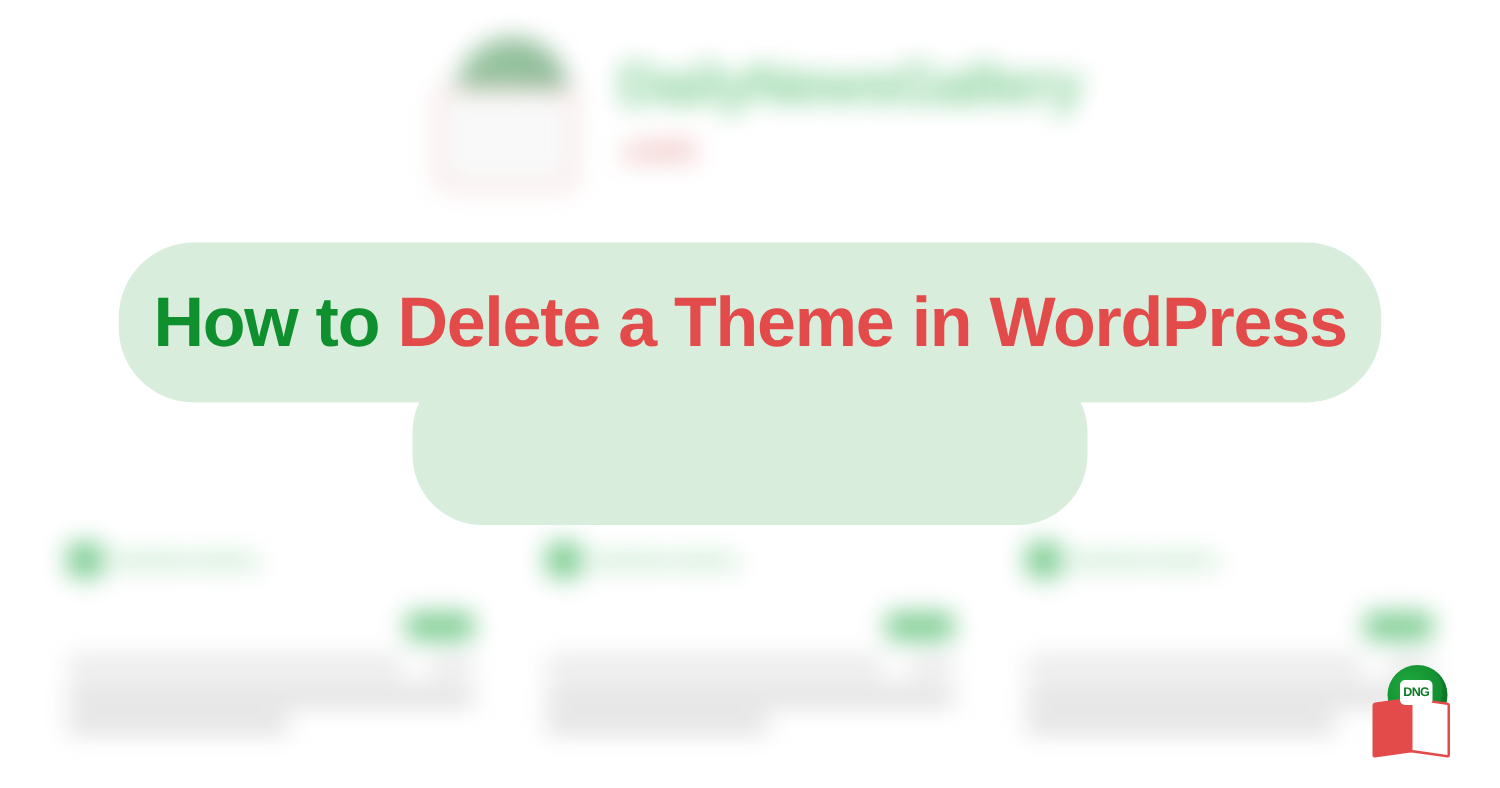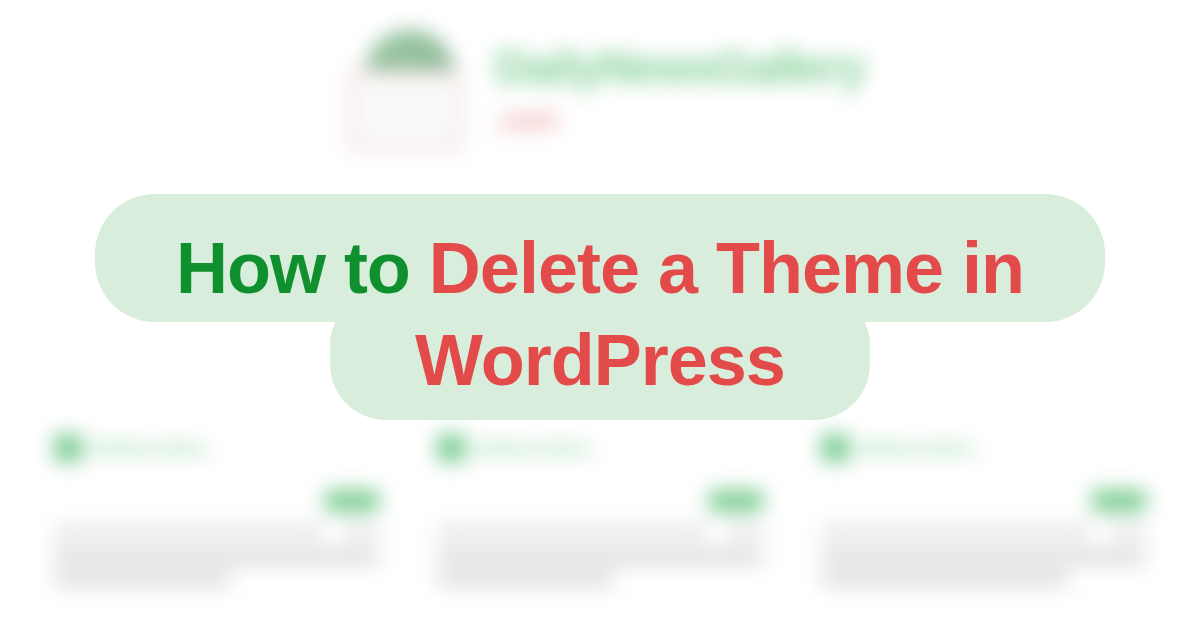--- a/index.html
+++ b/index.html
@@ -100,21 +100,21 @@
     height: 14px; background: #bdbdbd; border-radius: 3px; }
   .card-title-line2 { position: absolute; left: 14px; width: 50%; top: 152px;
     height: 14px; background: #bdbdbd; border-radius: 3px; }
   .title-text {
     position: absolute;
     top: 222px;
     left: 50%;
     transform: translateX(-50%);
     width: 960px;
     text-align: center;
-    font-size: 72px;
+    font-size: 56px;
     font-weight: 900;
     line-height: 1.28;
     letter-spacing: -1px;
   }
   .title-text .part-green { color: #0f8f2e; }
   .title-text .part-red { color: #e34b4b; }
 
   
   .corner-logo {
     position: absolute;
@@ -218,13 +218,21 @@
 </div>
 
 <div class="pill-top"></div>
 <div class="pill-bot"></div>
 
 <div class="title-text">
   <span class="part-green">How to </span><span class="part-red">Delete a Theme in WordPress</span>
 </div>
 
 <div class="corner-logo">
+  <div class="corner-icon">
+    <div class="cg-globe"></div>
+    <div class="cg-book">
+      <div class="cg-book-left"></div>
+      <div class="cg-book-right"></div>
+    </div>
+    <div class="cg-badge">DNG</div>
+  </div>
 </div>
 
 </body></html>

